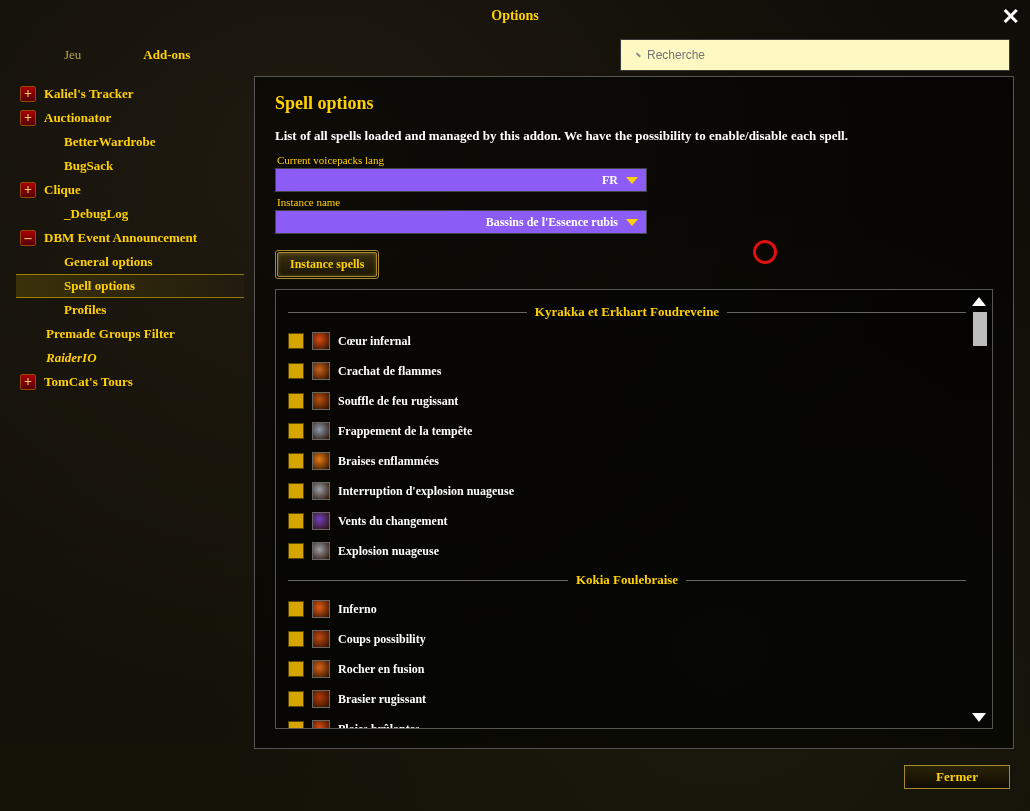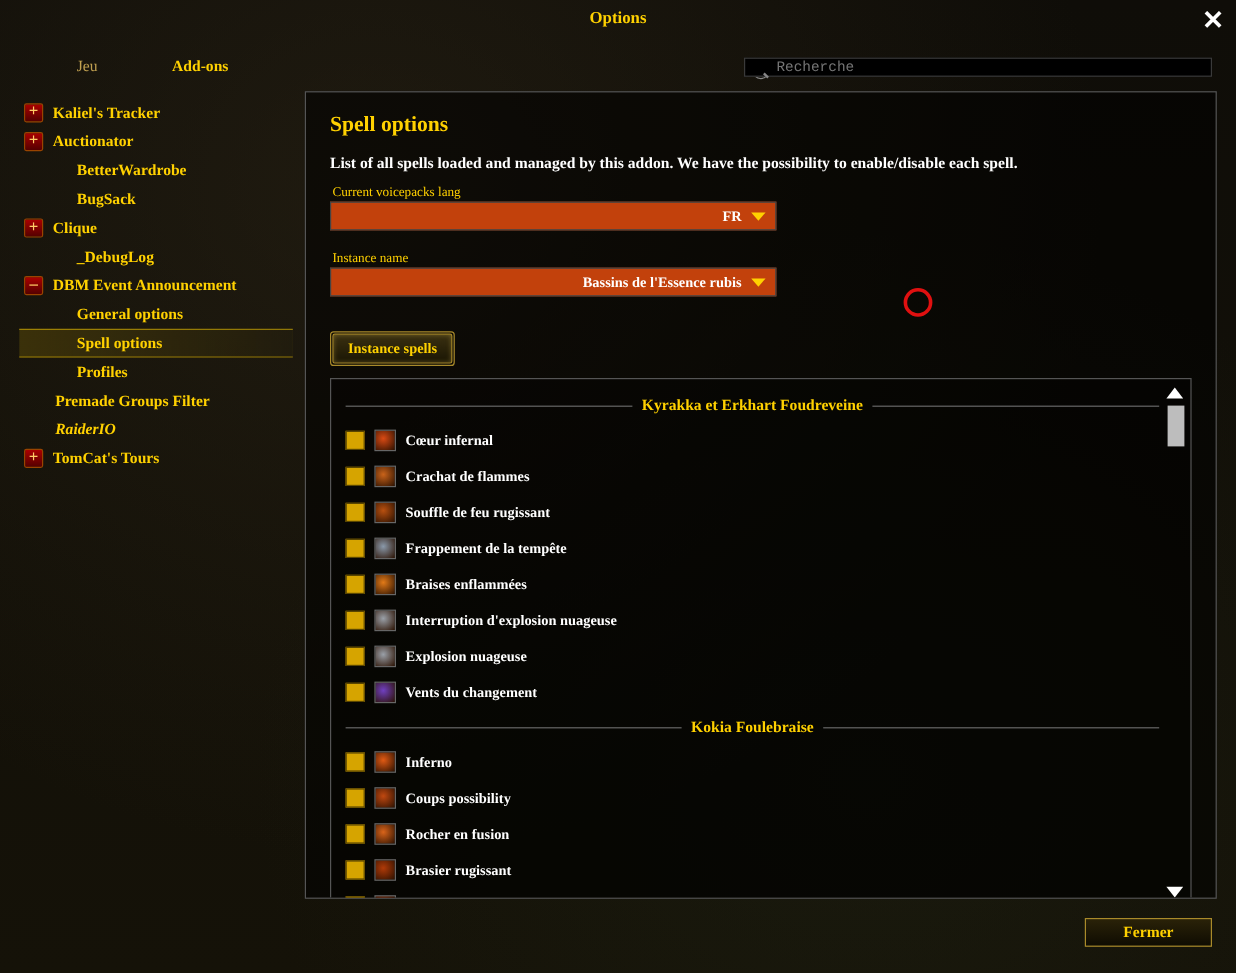--- a/index.html
+++ b/index.html
@@ -52,26 +52,26 @@
   }
   .top-tab.dim { color: #c0a050; font-weight: normal; }
 
   .search-wrap {
     margin-left: auto;
     width: 390px;
     margin-right: 4px;
   }
   .search {
     width: 100%;
-    background: #000000;
+    background: #fef9c3;
     border: 1px solid #3a3a3a;
-    height: 16px;
+    height: 32px;
     color: #888;
     padding: 0 8px 0 26px;
-    font-family: Liberation Mono, monospace;
+    font-family: Liberation Sans, sans-serif;
     font-size: 12px;
     position: relative;
   }
   .search-box { position: relative; }
   .search-box::before {
     content: "";
     position: absolute;
     left: 7px; top: 5px;
     width: 12px; height: 12px;
     border: 1.5px solid #888;
@@ -155,29 +155,29 @@
     margin-bottom: 10px;
   }
   .field-label {
     color: #ffd100;
     font-size: 11px;
     margin: 4px 0 2px 2px;
   }
   .dropdown {
     width: 372px;
     height: 24px;
-    background: #c2410c;
+    background: #8b5cf6;
     border: 1px solid #444;
     display: flex;
     align-items: center;
     justify-content: flex-end;
     padding: 0 8px;
     gap: 8px;
     cursor: pointer;
-    margin-bottom: 17px;
+    margin-bottom: 4px;
   }
   .dropdown .val { color: #fff; font-weight: bold; font-size: 12px; }
   .caret-down {
     width: 0; height: 0;
     border-left: 6px solid transparent;
     border-right: 6px solid transparent;
     border-top: 7px solid #ffd100;
   }
 
   .instance-btn {
@@ -401,27 +401,27 @@
               <div class="spell-icon" style="background: radial-gradient(circle at 40% 40%, rgb(226, 122, 24), rgb(42, 16, 0));"></div>
               <span class="spell-name">Braises enflammées</span>
             </div>
             <div class="spell-row">
               <div class="chk"></div>
               <div class="spell-icon" style="background: radial-gradient(circle at 40% 40%, rgb(154, 160, 168), rgb(42, 16, 0));"></div>
               <span class="spell-name">Interruption d'explosion nuageuse</span>
             </div>
             <div class="spell-row">
               <div class="chk"></div>
+              <div class="spell-icon" style="background: radial-gradient(circle at 40% 40%, rgb(112, 64, 192), rgb(42, 16, 0));"></div>
+              <span class="spell-name">Vents du changement</span>
+            </div>
+            <div class="spell-row">
+              <div class="chk"></div>
               <div class="spell-icon" style="background: radial-gradient(circle at 40% 40%, rgb(154, 160, 168), rgb(42, 16, 0));"></div>
               <span class="spell-name">Explosion nuageuse</span>
-            </div>
-            <div class="spell-row">
-              <div class="chk"></div>
-              <div class="spell-icon" style="background: radial-gradient(circle at 40% 40%, rgb(112, 64, 192), rgb(42, 16, 0));"></div>
-              <span class="spell-name">Vents du changement</span>
             </div>
             <div class="group-header">
               <span class="line"></span>
               <span>Kokia Foulebraise</span>
               <span class="line"></span>
             </div>
             <div class="spell-row">
               <div class="chk"></div>
               <div class="spell-icon" style="background: radial-gradient(circle at 40% 40%, rgb(224, 90, 20), rgb(42, 16, 0));"></div>
               <span class="spell-name">Inferno</span>

